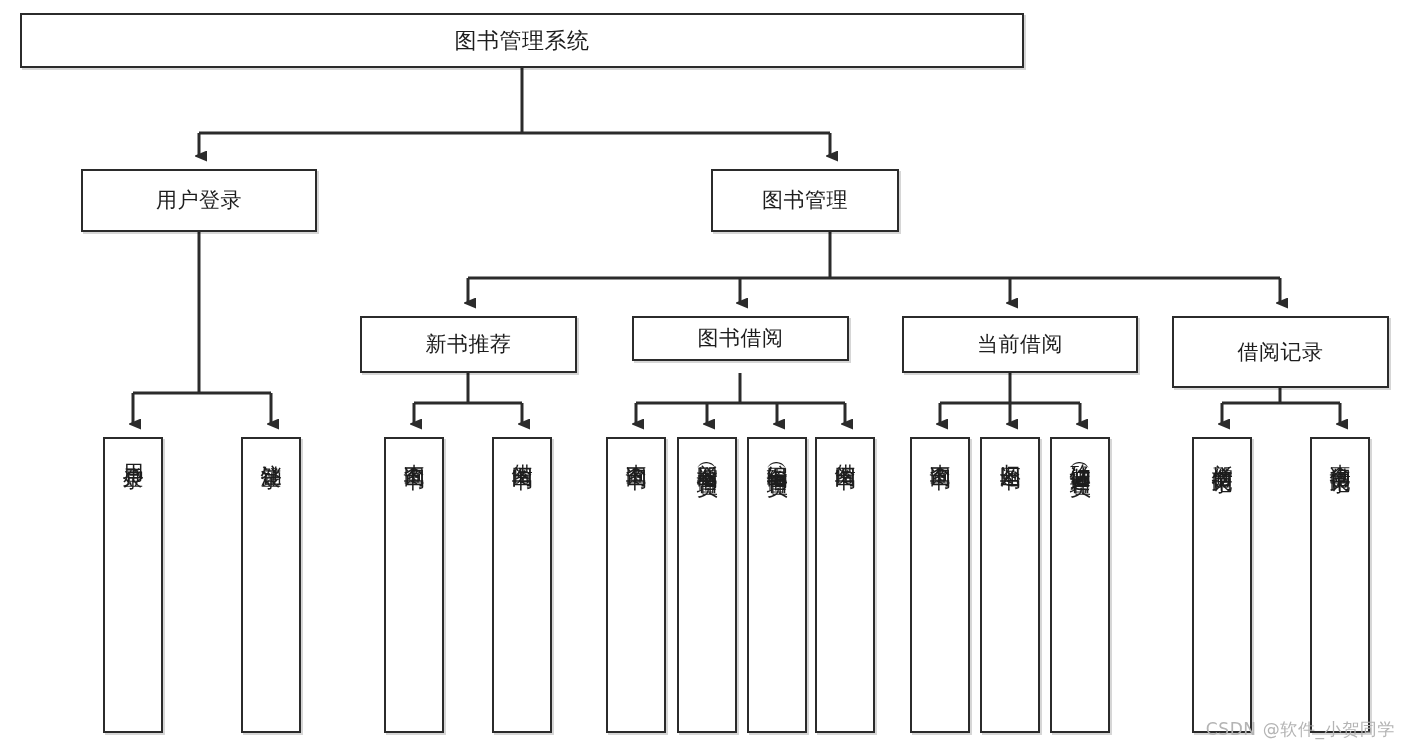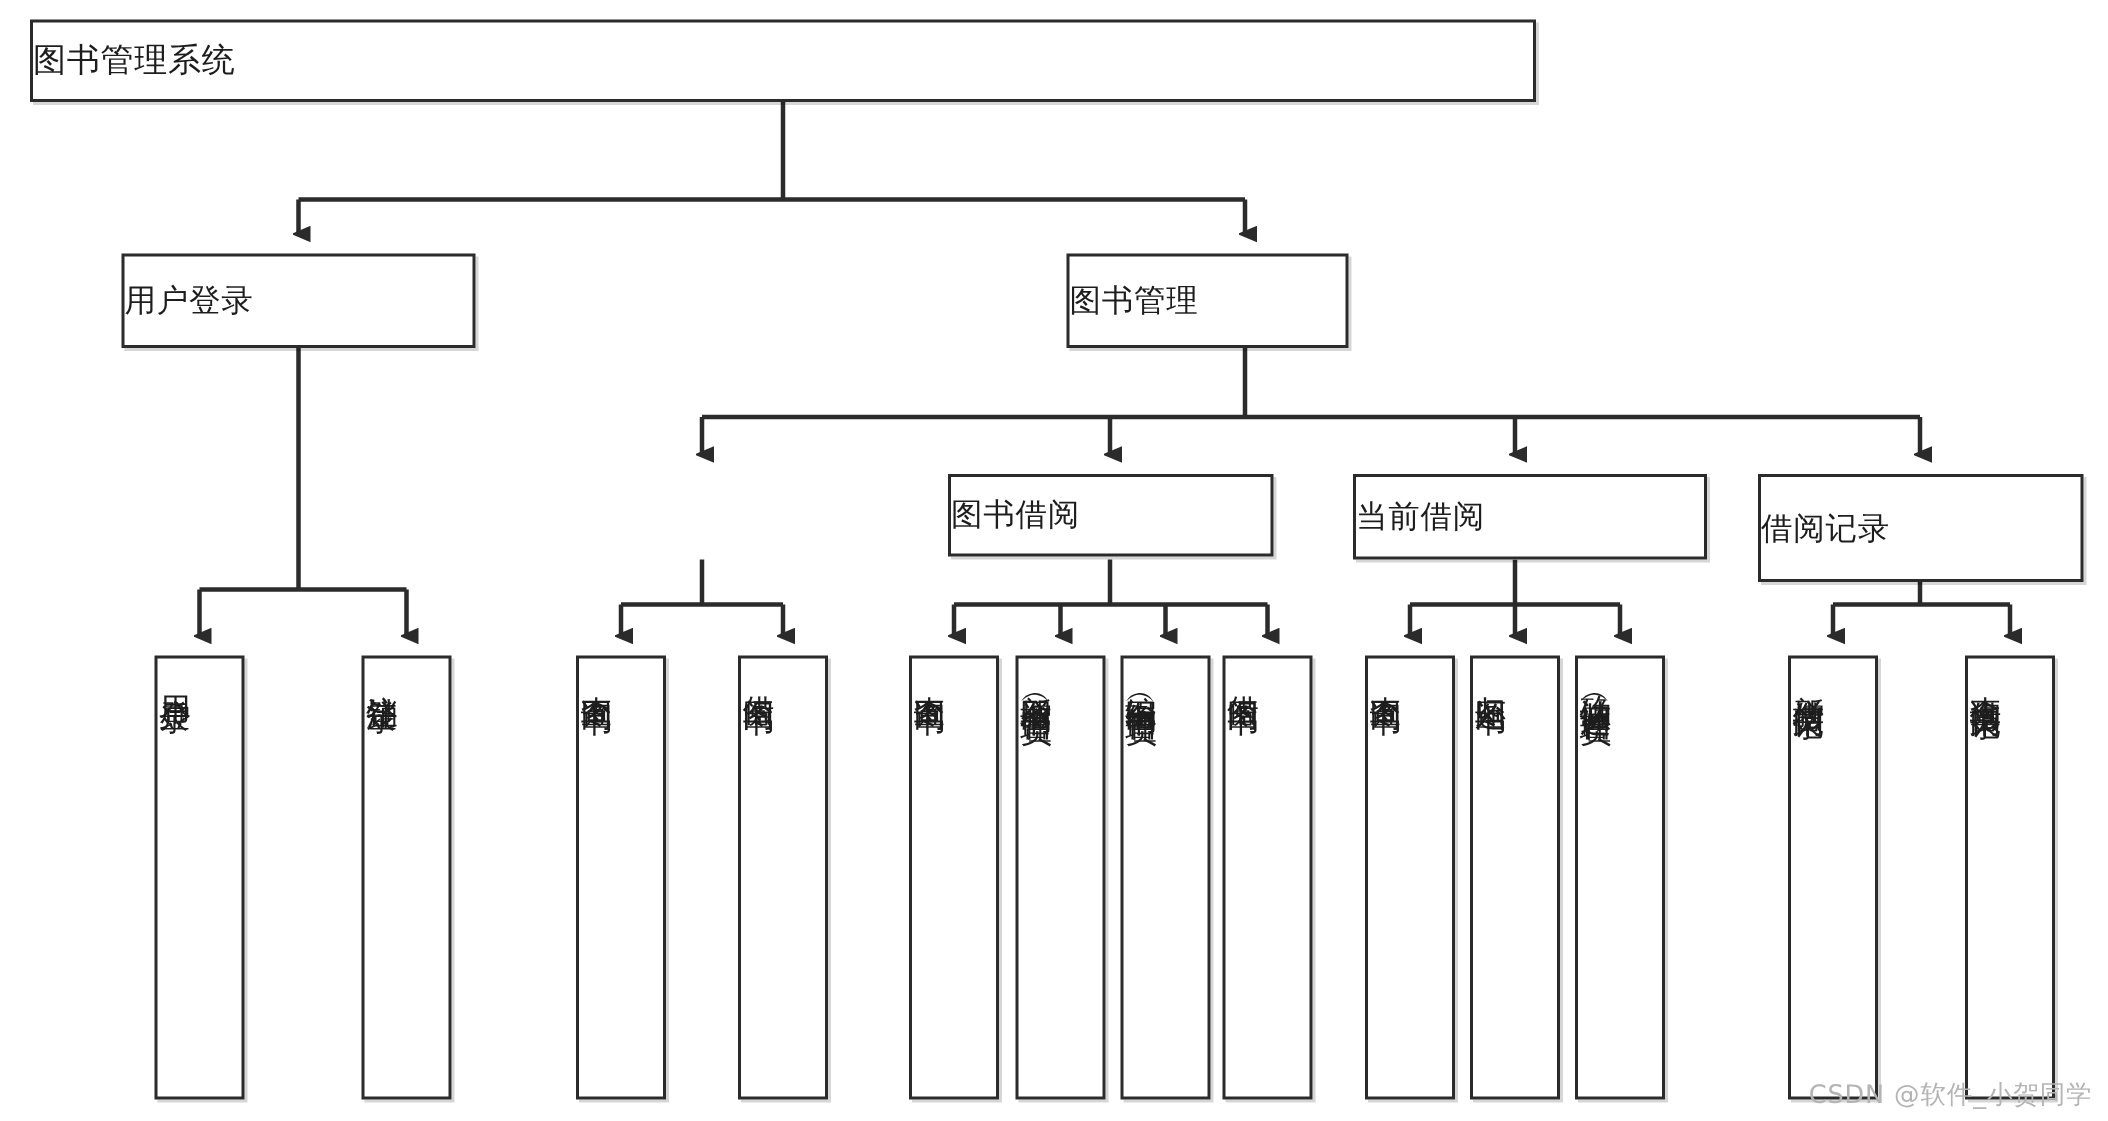--- a/index.html
+++ b/index.html
@@ -26,21 +26,21 @@
     height: 747px;
     pointer-events: none;
   }
   .node {
     position: absolute;
     box-sizing: border-box;
     border: 2px solid #2b2b2b;
     background: #ffffff;
     display: flex;
     align-items: center;
-    justify-content: flex-start;
+    justify-content: center;
     color: #1d1d1d;
     box-shadow: 2px 2px 0 rgba(0,0,0,0.16);
   }
   .node .label {
     text-align: center;
     line-height: 1.18;
     letter-spacing: 0.5px;
   }
   .node.h .label {
     font-size: 21px;
@@ -131,21 +131,24 @@
     <span class="label">图书管理系统</span>
   </div>
 
   <div class="node h" style="left:81px; top:169px; width:236px; height:63px;">
     <span class="label">用户登录</span>
   </div>
   <div class="node h" style="left:711px; top:169px; width:188px; height:63px;">
     <span class="label">图书管理</span>
   </div>
 
-  <div class="node h" style="left:632px; top:316px; width:217px; height:55px;">
+  <div class="node h" style="left:360px; top:316px; width:217px; height:57px;">
+    <span class="label">新书推荐</span>
+  </div>
+  <div class="node h" style="left:632px; top:316px; width:217px; height:45px;">
     <span class="label">图书借阅</span>
   </div>
   <div class="node h" style="left:902px; top:316px; width:236px; height:57px;">
     <span class="label">当前借阅</span>
   </div>
   <div class="node h" style="left:1172px; top:316px; width:217px; height:72px;">
     <span class="label">借阅记录</span>
   </div>
 
   <div class="node v" style="left:103px; top:437px; width:60px; height:296px;">

